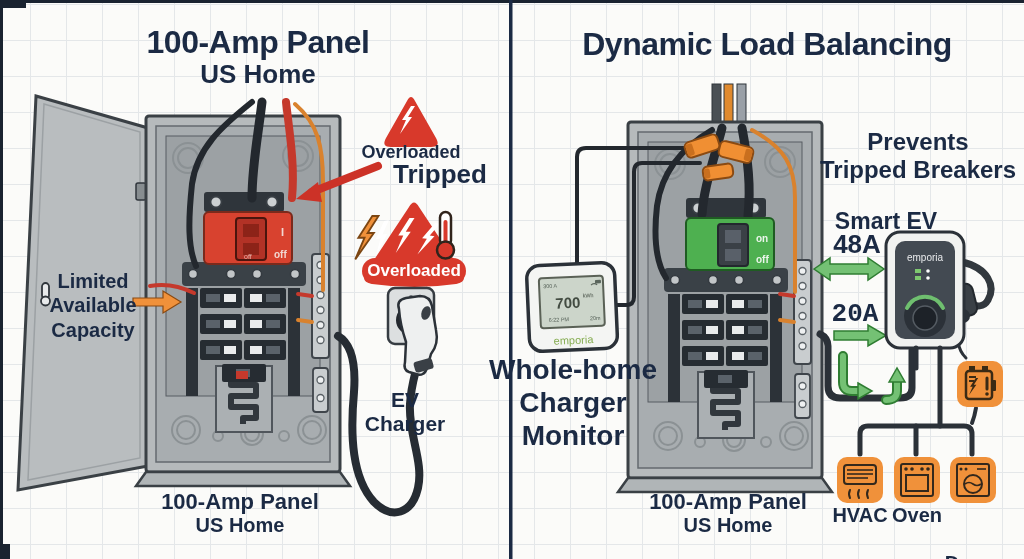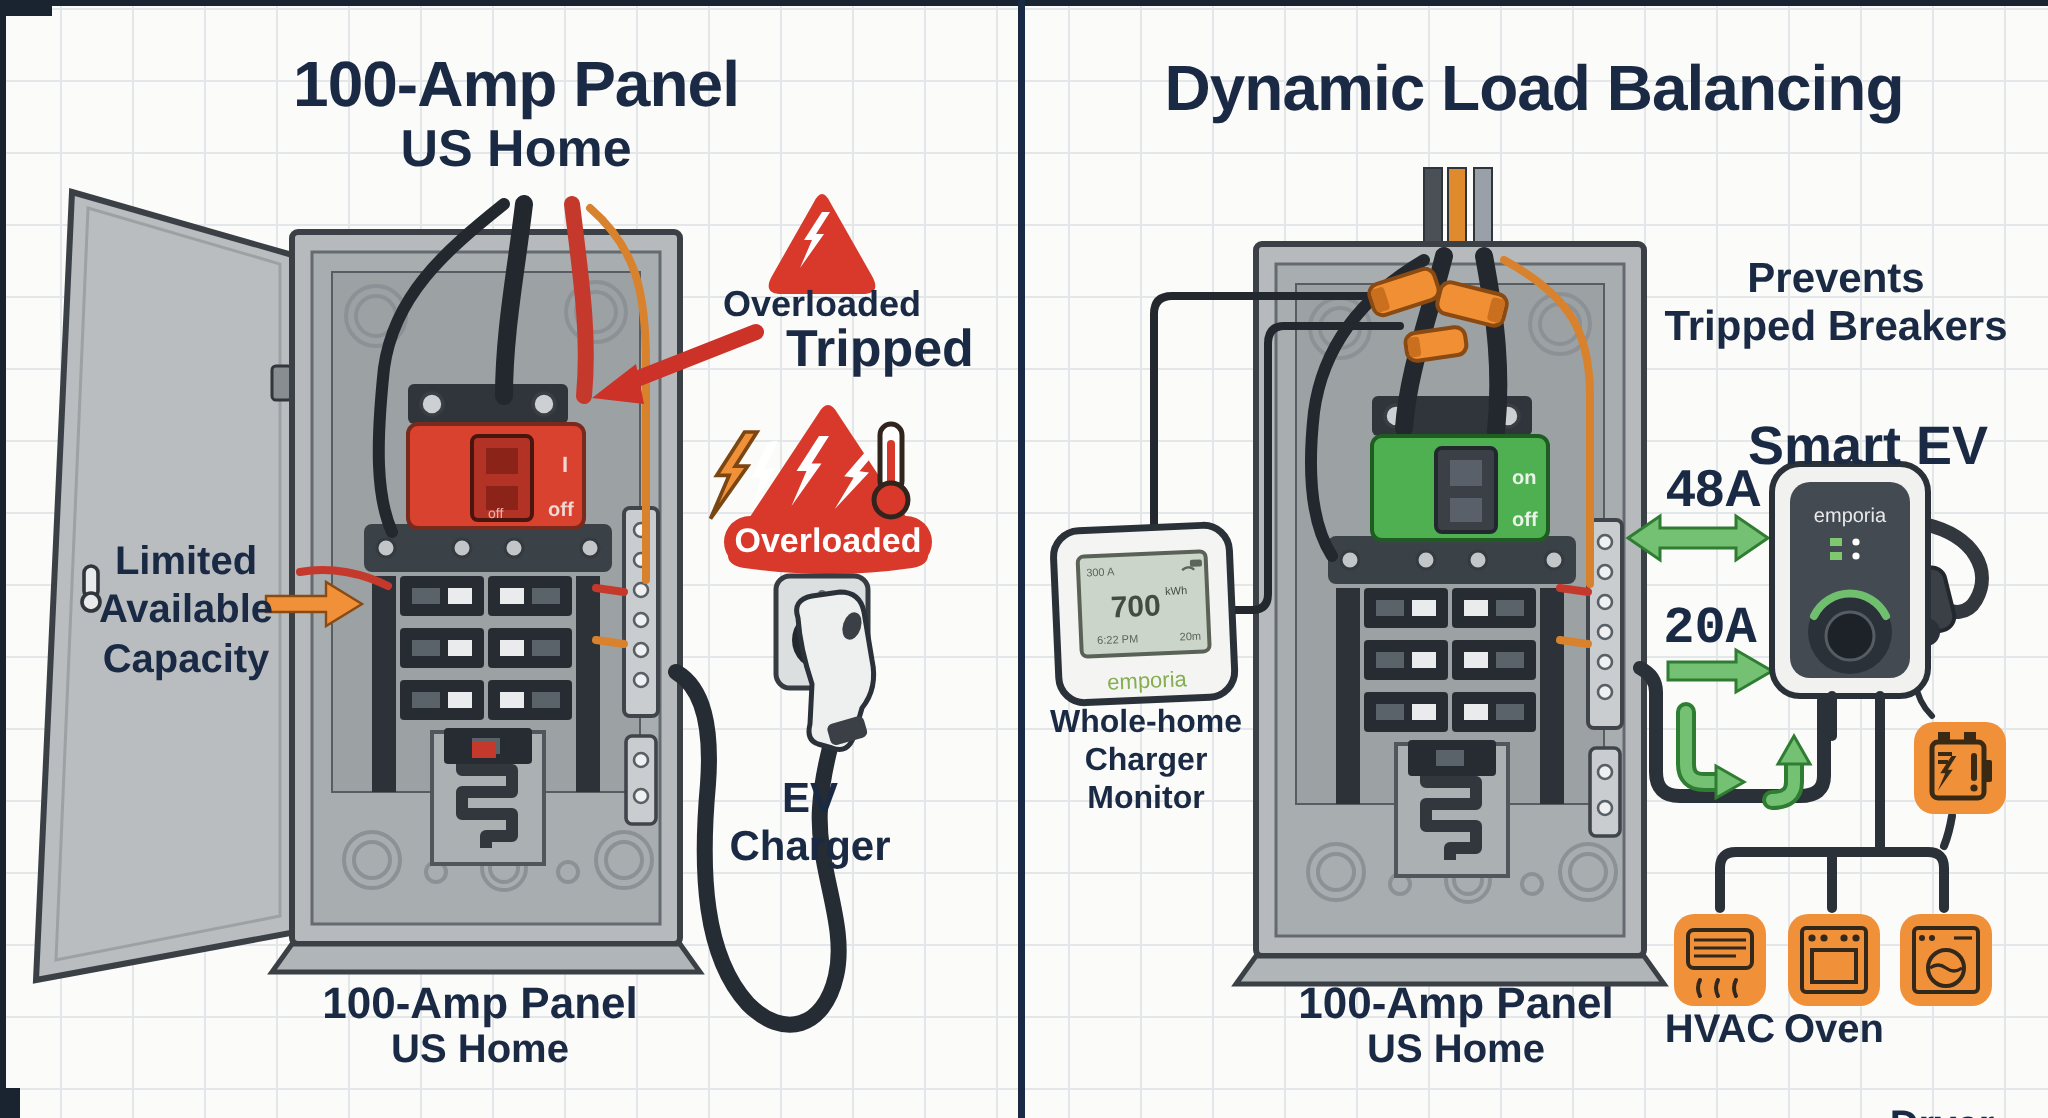--- a/index.html
+++ b/index.html
@@ -328,32 +328,32 @@
 <div class="label" style="left:405px;top:388px;font-size:21px;">
   <div>EV</div>
   <div>Charger</div>
 </div>
 
 <div class="label" style="left:240px;top:489px;font-size:22px;">100-Amp Panel</div>
 <div class="label" style="left:240px;top:514px;font-size:20px;">US Home</div>
 
 <div class="label" style="left:767px;top:26px;font-size:32px;letter-spacing:-0.5px;">Dynamic Load Balancing</div>
 
-<div class="label" style="left:918px;top:128px;font-size:21px;line-height:1.16;text-align:center;">
+<div class="label" style="left:918px;top:128px;font-size:24px;line-height:1.16;text-align:center;">
   <div>Prevents</div>
   <div>Tripped Breakers</div>
 </div>
 
-<div class="label" style="left:573px;top:353px;font-size:16px;line-height:1.18;">
+<div class="label" style="left:573px;top:353px;font-size:28px;line-height:1.18;">
   <div>Whole-home</div>
   <div>Charger</div>
   <div>Monitor</div>
 </div>
 
-<div class="label" style="left:934px;top:208px;font-size:27px;">Smart EV</div>
+<div class="label" style="left:886px;top:208px;font-size:23px;">Smart EV</div>
 <div class="label" style="left:857px;top:230px;font-size:26px;">48A</div>
 <div class="label" style="left:855px;top:300px;font-size:26px;font-family:Liberation Mono, monospace;">20A</div>
 
 <div class="label" style="left:860px;top:504px;font-size:20px;">HVAC</div>
 <div class="label" style="left:917px;top:504px;font-size:20px;">Oven</div>
 <div class="label" style="left:971px;top:504px;font-size:20px;margin-top:48px;">Dryer</div>
 
 <div class="label" style="left:728px;top:489px;font-size:22px;">100-Amp Panel</div>
 <div class="label" style="left:728px;top:514px;font-size:20px;">US Home</div>
 

